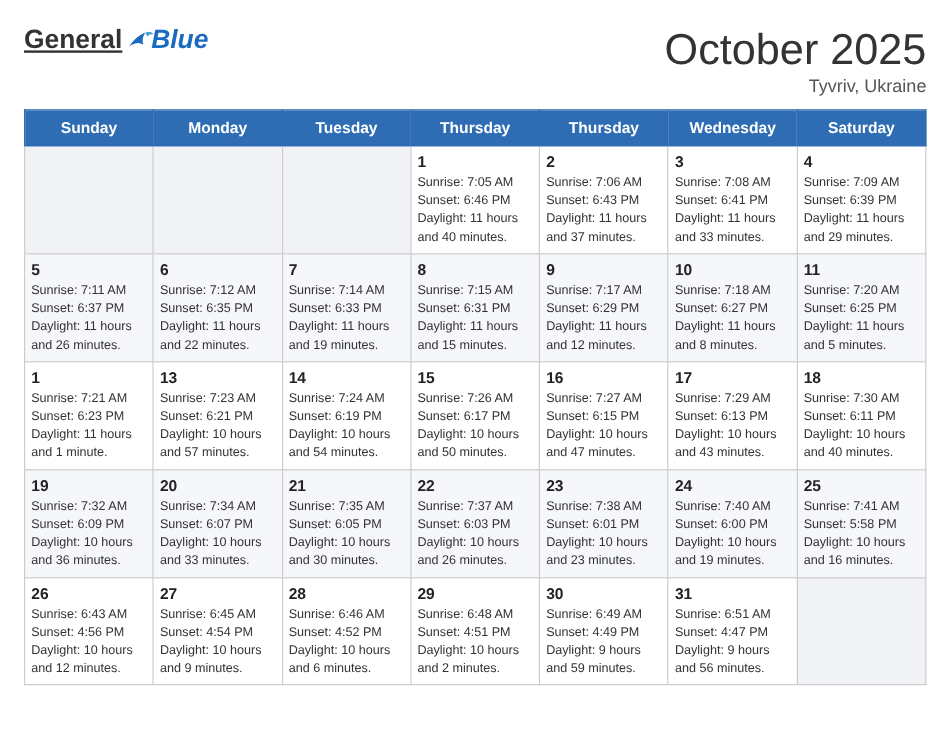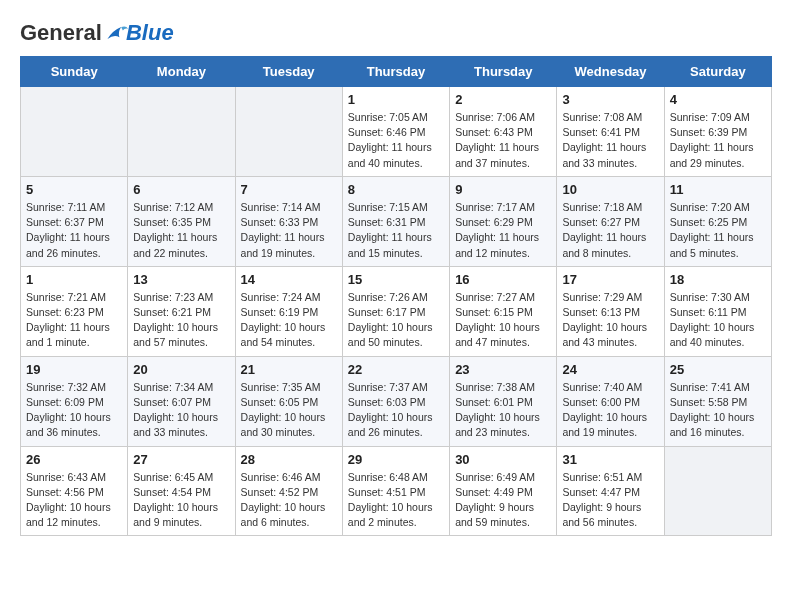--- a/index.html
+++ b/index.html
@@ -77,27 +77,31 @@
     .empty-cell {
       background: #f0f2f5 !important;
     }
   </style>
 </head>
 <body>
 
 <div class="header">
   <div class="logo">
     <div style="display:flex;align-items:center;">
-      <span style="font-size:22px;font-weight:bold;color:#333;">General</span>
+      <span style="font-size:22px;font-weight:bold;color:#333;text-decoration:underline;">General</span>
       <svg class="logo-icon" viewBox="0 0 28 22" xmlns="http://www.w3.org/2000/svg">
         <path d="M4 18 Q10 8 20 4 Q16 10 18 16 Q12 12 4 18Z" fill="#1a6bbf"></path>
         <path d="M20 4 Q26 2 28 6 Q24 5 22 8 Q21 6 20 4Z" fill="#4a9fd4"></path>
       </svg>
     </div>
     <div style="font-size:22px;font-weight:bold;color:#1a6bbf;margin-left:-2px;font-style:italic;">Blue</div>
+  </div>
+  <div class="title-block">
+    <div class="month-title">October 2025</div>
+    <div class="location">Tyvriv, Ukraine</div>
   </div>
 </div>
 
 <table class="calendar">
   <thead>
     <tr id="weekday-header">
     <th>Sunday</th>
         <th>Monday</th>
         <th>Tuesday</th>
         <th>Thursday</th>

